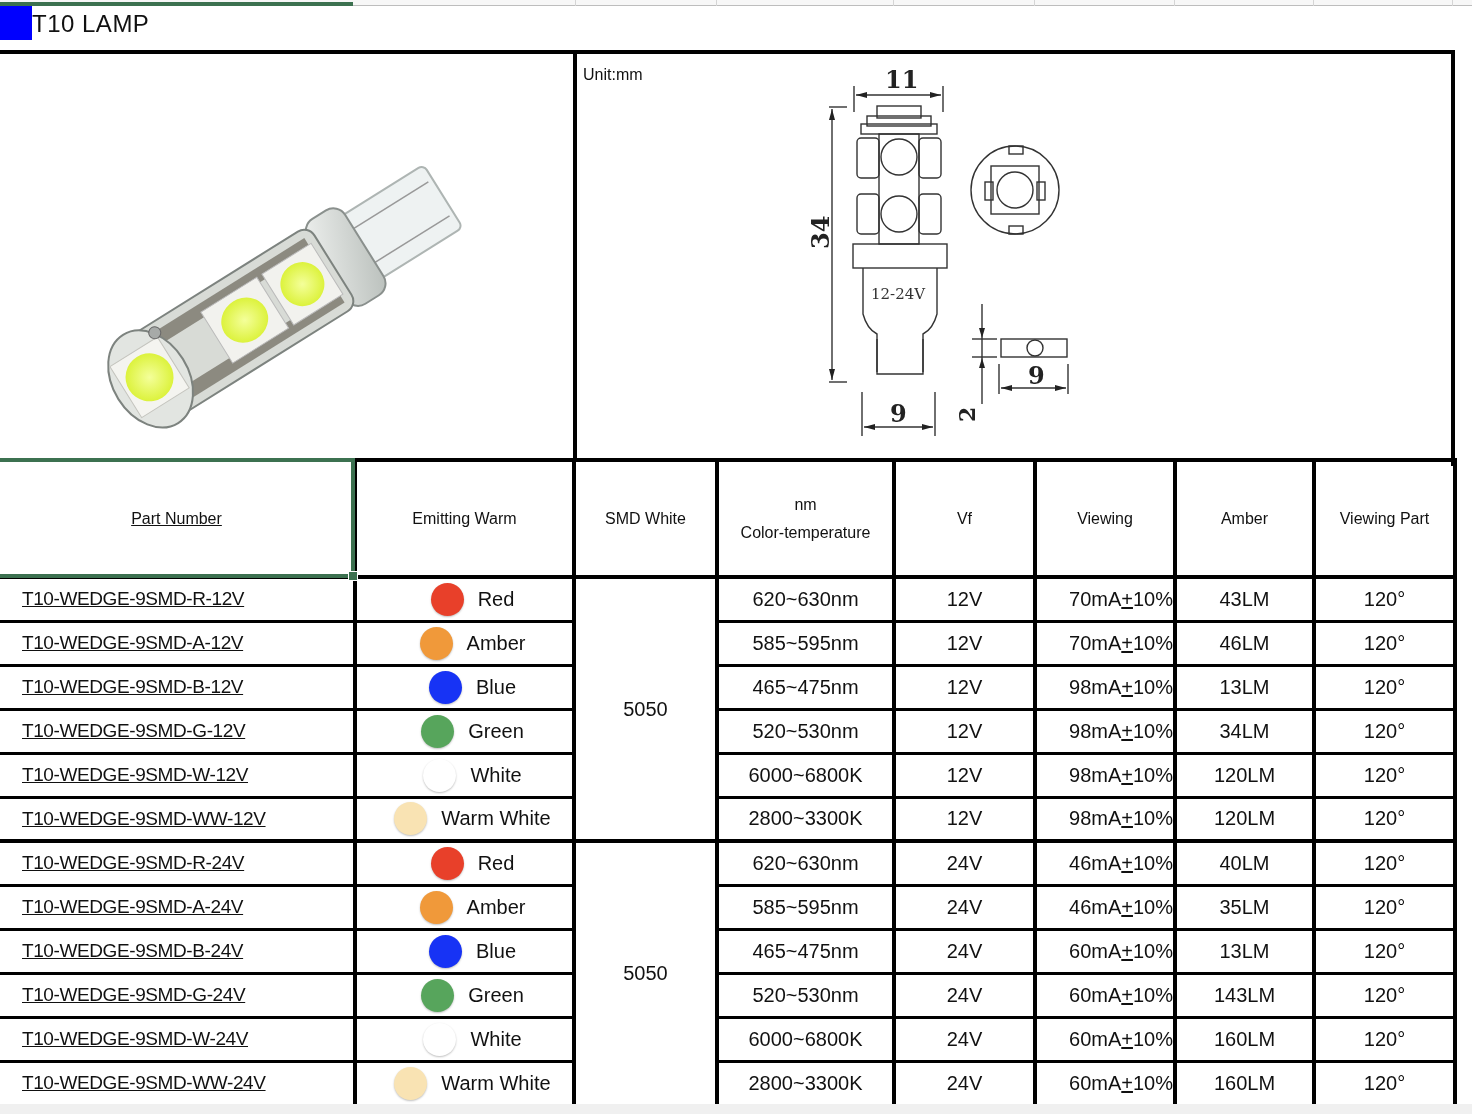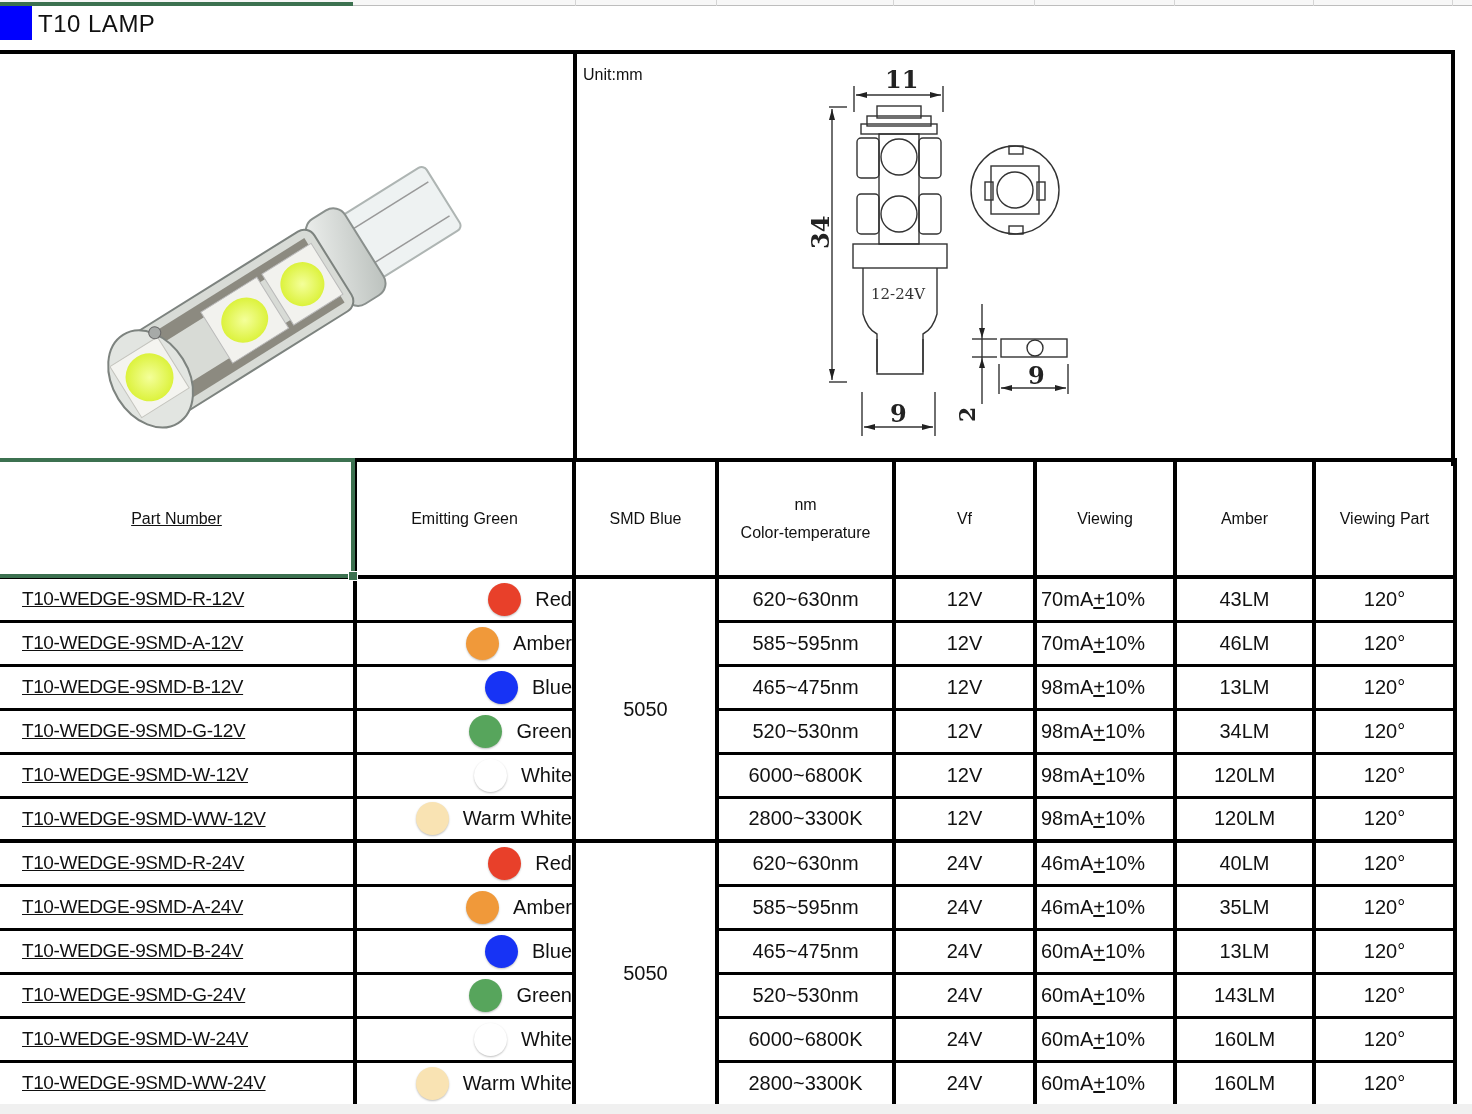--- a/index.html
+++ b/index.html
@@ -6,39 +6,39 @@
   html, body { width: 1472px; height: 1114px; background: #ffffff; overflow: hidden; }
   body { position: relative; font-family: "Liberation Sans", sans-serif; color: #111; }
 
   
   .topgrid { position: absolute; left: 0; top: 0; width: 1472px; height: 6px; border-bottom: 1px solid #bdbdbd; background: #f7f7f7; }
   .topgrid .sel { position: absolute; left: 0; top: 2px; width: 353px; height: 4px; background: #3c7150; }
   .topgrid .tick { position: absolute; top: 0; width: 1px; height: 6px; background: #d5d5d5; }
 
   .title-bar { position: absolute; left: 0; top: 6px; height: 36px; width: 600px; }
   .title-swatch { position: absolute; left: 0; top: 0; width: 32px; height: 34px; }
-  .title-text { position: absolute; left: 38px; top: 4px; font-size: 24px; letter-spacing: 0.5px; }
+  .title-text { position: absolute; left: 32px; top: 4px; font-size: 24px; letter-spacing: 0.5px; }
 
   
   .upper { position: absolute; left: 0; top: 50px; width: 1455px; height: 412px; border-top: 4px solid #000; }
   .upper .right-border { position: absolute; right: 0; top: 0; width: 4px; height: 412px; background: #000; }
   .photo-cell { position: absolute; left: 0; top: 0; width: 573px; height: 408px; }
   .drawing-cell { position: absolute; left: 573px; top: 0; width: 882px; height: 408px; border-left: 4px solid #000; }
   .unit-label { position: absolute; left: 6px; top: 12px; font-size: 16px; }
 
   
   table.spec { position: absolute; left: 0; top: 458px; border-collapse: collapse; table-layout: fixed; }
   table.spec td { border: 4px solid #000; text-align: center; vertical-align: middle; font-size: 20px; padding: 0; overflow: hidden; white-space: nowrap; }
   table.spec td:first-child { border-left: none; text-decoration: underline; }
   table.spec tr.hdr td { height: 117px; font-size: 16px; line-height: 28px; }
   table.spec tr.row td { height: 44px; border-top-width: 3px; border-bottom-width: 3px; }
   table.spec tr.row.gstart td { border-top-width: 4px; }
   table.spec td.pn { text-align: left; padding-left: 22px; font-size: 19px; letter-spacing: -0.4px; }
-  table.spec td.color { text-align: right; padding-left: 16px; }
-  table.spec td.cur { text-align: left; padding-left: 4px; }
+  table.spec td.color { text-align: center; padding-left: 16px; }
+  table.spec td.cur { text-align: right; padding-left: 4px; }
   .dot { display: inline-block; width: 33px; height: 33px; border-radius: 50%; vertical-align: middle; margin-right: 14px; box-shadow: 0 1px 2px rgba(0,0,0,0.25); }
   .cname { vertical-align: middle; }
   .pm { text-decoration: underline; }
 
   
   .sel-box { position: absolute; left: 0; top: 458px; width: 355px; height: 120px; border-top: 4px solid #3c7150; border-right: 4px solid #3c7150; border-bottom: 4px solid #3c7150; pointer-events: none; }
   .sel-handle { position: absolute; left: 348px; top: 571px; width: 10px; height: 10px; background: #3c7150; border: 1px solid #fff; }
 
   .bottom-strip { position: absolute; left: 0; top: 1104px; width: 1472px; height: 10px; background: #f0f0f0; }
 </style>
@@ -180,22 +180,22 @@
       <col style="width:143px">
       <col style="width:177px">
       <col style="width:141px">
       <col style="width:140px">
       <col style="width:139px">
       <col style="width:141px">
   </colgroup>
   <tbody>
       <tr class="hdr">
     <td>Part Number</td>
-    <td>Emitting Green</td>
-    <td>SMD Blue</td>
+    <td>Emitting Warm</td>
+    <td>SMD White</td>
     <td>
       <div>nm</div>
       <div>Color-temperature</div>
     </td>
     <td>Vf</td>
     <td>Viewing</td>
     <td>Amber</td>
     <td>Viewing Part</td>
   </tr>
   </tbody>

